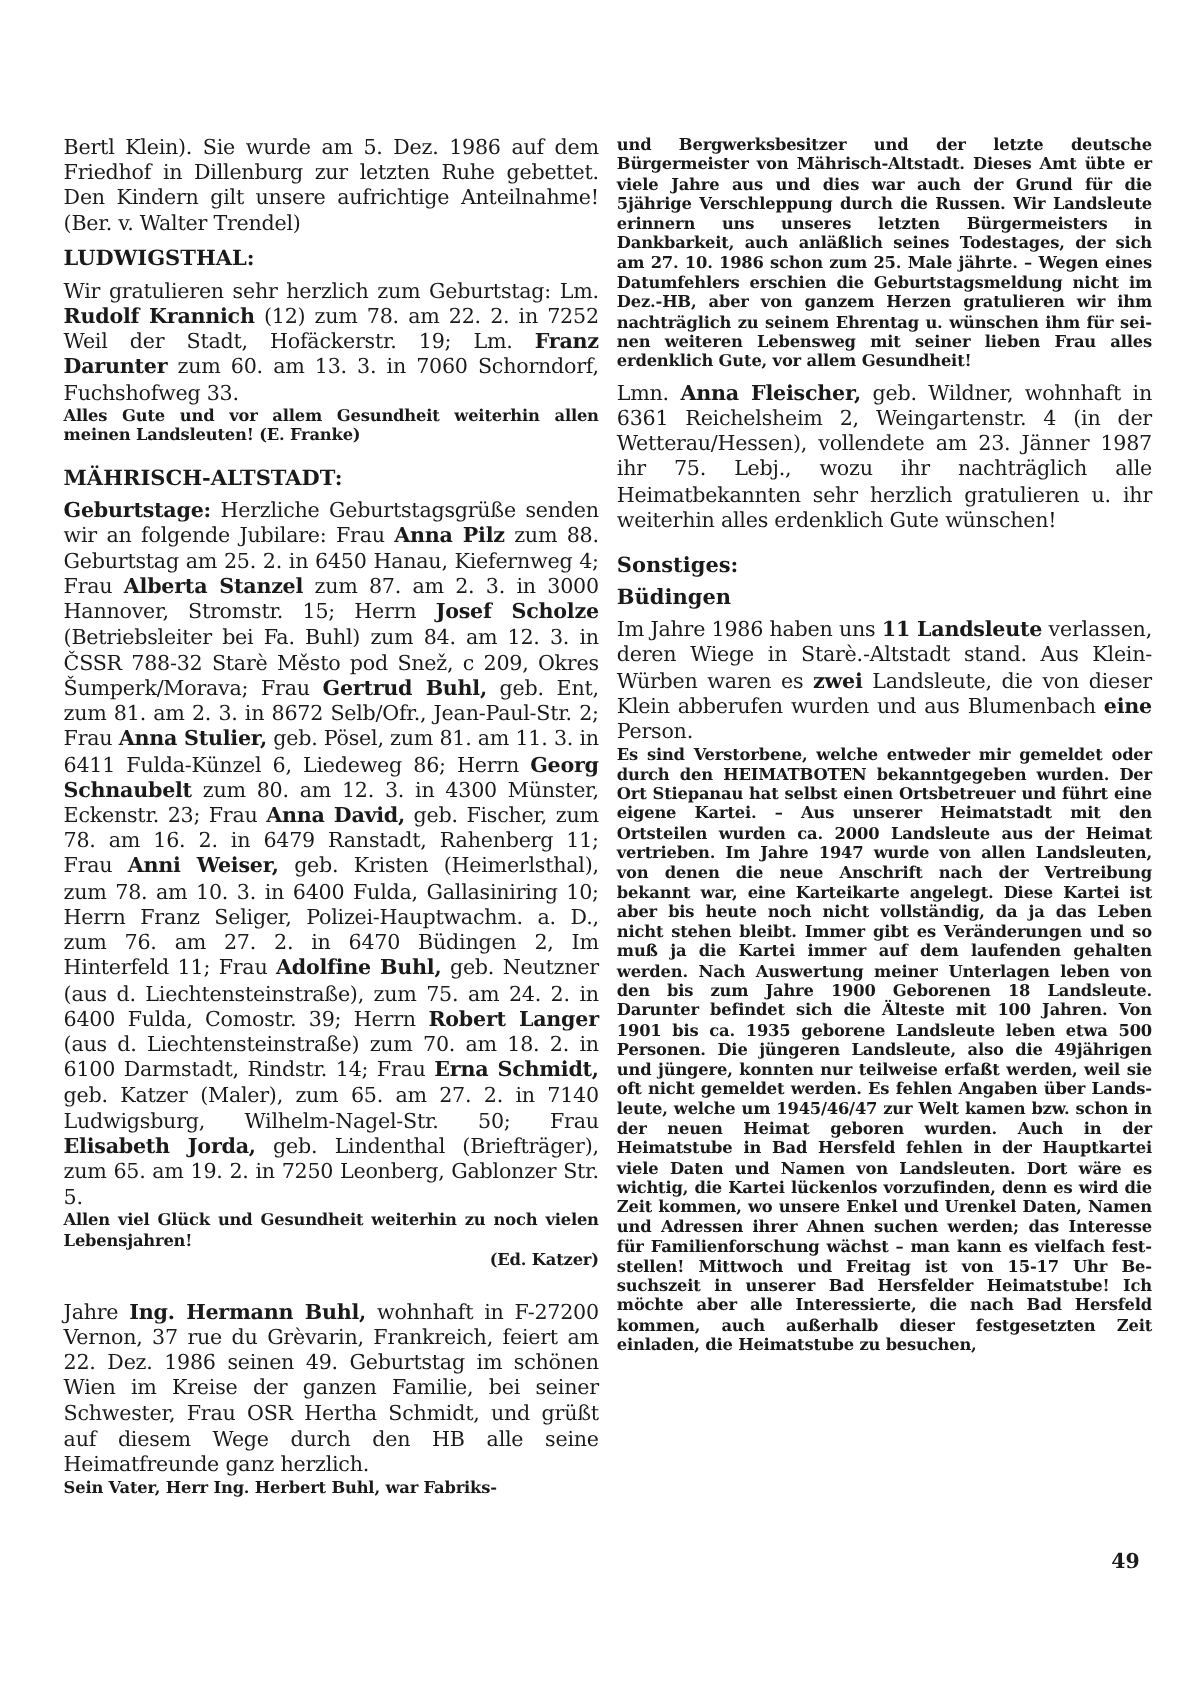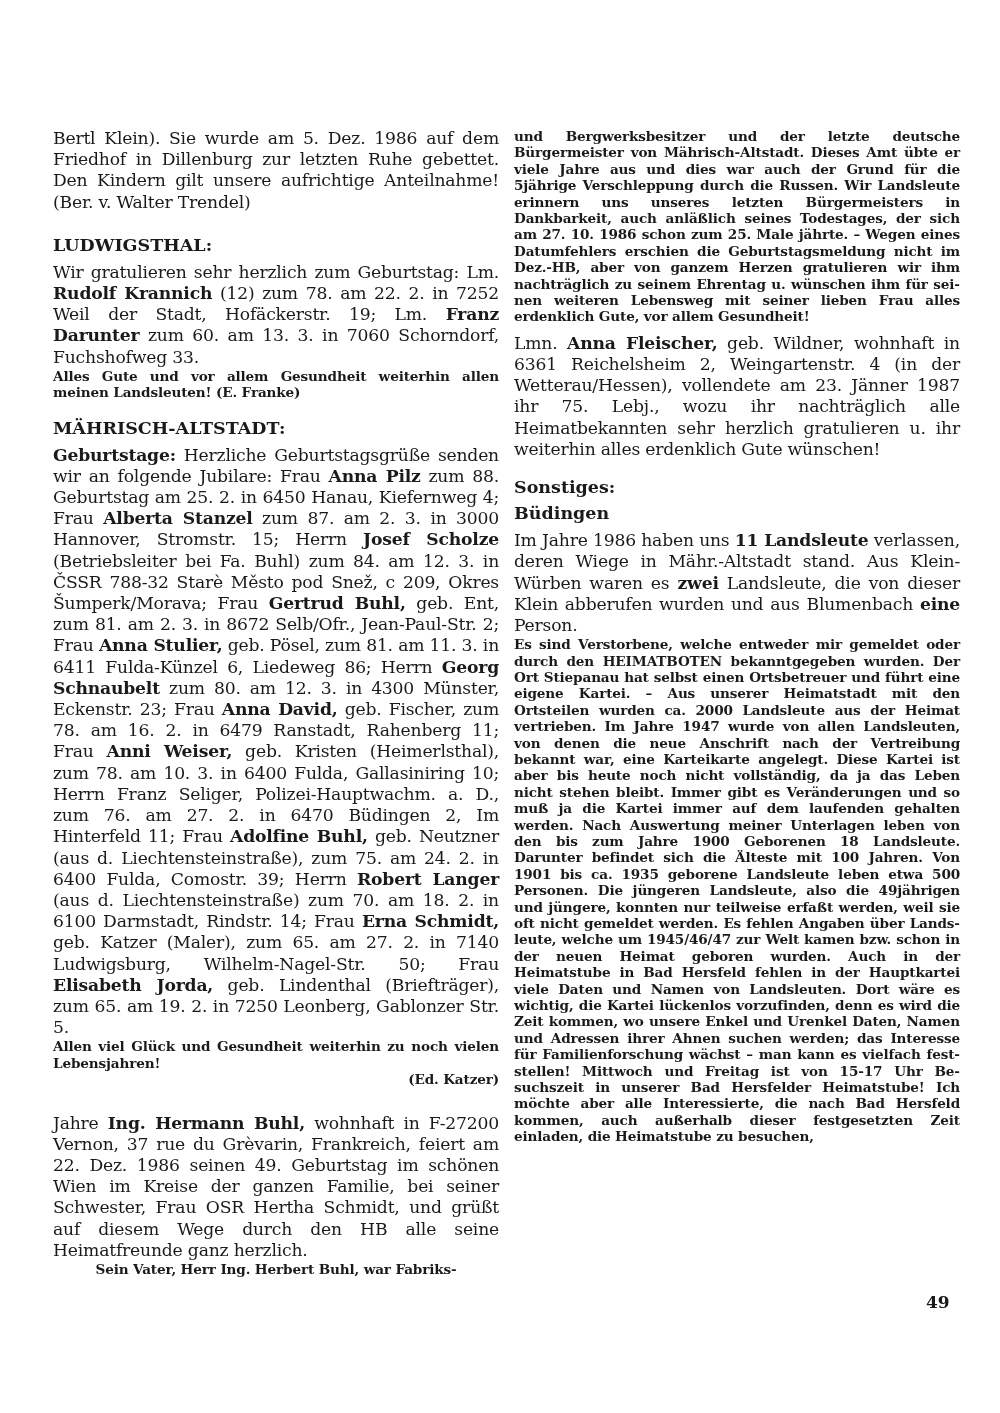--- a/index.html
+++ b/index.html
@@ -1,25 +1,25 @@
 <!DOCTYPE html>
 <html><head>
 <meta charset="utf-8">
 <style>
   html, body { margin:0; padding:0; background:#ffffff; }
   body { width:1000px; height:1413px; position:relative; overflow:hidden;
          font-family:"DejaVu Serif", "Liberation Serif", serif; color:#1a1a1a; }
-  .col { position:absolute; top:128px; width:446px; }
+  .col { position:absolute; top:113px; width:446px; }
   .col.left { left:53px; }
   .col.right { left:514px; }
   p { margin:0; text-align:justify; hyphens:manual; }
   .big { font-size:17.2px; line-height:21.2px; letter-spacing:-0.2px; }
   .small { font-size:13.6px; line-height:16.4px; letter-spacing:-0.15px;font-weight:bold; }
   h2 { margin:0; font-size:17.5px; line-height:22px; font-weight:bold; letter-spacing:0; }
-  .h-ludwig { margin-top:21px; margin-bottom:6px; }
+  .h-ludwig { margin-top:7px; margin-bottom:6px; }
   .h-maehr { margin-top:16px; margin-bottom:6px; }
   .sp-herr { margin-top:25px; }
   .gap8 { margin-top:8px; }
   .h-sonst { margin-top:16px; margin-bottom:4px; }
   .h-rueck { margin-bottom:6px; }
   .sig { display:flex; justify-content:space-between; }
   b { font-weight:bold; }
   .page-num { position:absolute; left:926px; top:1292px; font-size:17px; font-weight:bold; }
 </style>
 </head>
@@ -34,27 +34,27 @@
 
   <h2 class="h-maehr">MÄHRISCH-ALTSTADT:</h2>
   <p class="big"><b>Geburtstage:</b><span> Herzliche Geburtstagsgrüße senden wir an folgende Jubilare: Frau </span><b>Anna Pilz</b><span> zum 88. Geburtstag am 25. 2. in 6450 Ha­nau, Kiefernweg 4; Frau </span><b>Alberta Stanzel</b><span> zum 87. am 2. 3. in 3000 Hannover, Stromstr. 15; Herrn </span><b>Josef Scholze</b><span> (Betriebsleiter bei Fa. Buhl) zum 84. am 12. 3. in ČSSR 788-32 Starè Město pod Snež, c 209, Okres Šum­perk/Morava; Frau </span><b>Gertrud Buhl,</b><span> geb. Ent, zum 81. am 2. 3. in 8672 Selb/Ofr., Jean-Paul-Str. 2; Frau </span><b>Anna Stulier,</b><span> geb. Pösel, zum 81. am 11. 3. in 6411 Fulda-Künzel 6, Liedeweg 86; Herrn </span><b>Georg Schnaubelt</b><span> zum 80. am 12. 3. in 4300 Münster, Eckenstr. 23; Frau </span><b>Anna Da­vid,</b><span> geb. Fischer, zum 78. am 16. 2. in 6479 Ranstadt, Rahenberg 11; Frau </span><b>Anni Weiser,</b><span> geb. Kristen (Heimerlsthal), zum 78. am 10. 3. in 6400 Fulda, Gallasiniring 10; Herrn Franz Seliger, Polizei-Hauptwachm. a. D., zum 76. am 27. 2. in 6470 Büdingen 2, Im Hinterfeld 11; Frau </span><b>Adolfine Buhl,</b><span> geb. Neutzner (aus d. Liechtensteinstraße), zum 75. am 24. 2. in 6400 Fulda, Comostr. 39; Herrn </span><b>Robert Lan­ger</b><span> (aus d. Liechtensteinstraße) zum 70. am 18. 2. in 6100 Darmstadt, Rindstr. 14; Frau </span><b>Erna Schmidt,</b><span> geb. Katzer (Maler), zum 65. am 27. 2. in 7140 Ludwigsburg, Wilhelm-Nagel-Str. 50; Frau </span><b>Elisabeth Jorda,</b><span> geb. Lindenthal (Briefträger), zum 65. am 19. 2. in 7250 Leonberg, Gablonzer Str. 5.</span></p>
   <p class="small"><span>Allen viel Glück und Gesundheit weiterhin zu noch vielen Lebensjahren!</span></p>
   <p class="small sig">
       <span></span>
       <span>(Ed. Katzer)</span>
     </p>
 
   <p class="big sp-herr"><span>Jahre </span><b>Ing. Hermann Buhl,</b><span> wohnhaft in F-27200 Vernon, 37 rue du Grèvarin, Frank­reich, feiert am 22. Dez. 1986 seinen 49. Ge­burtstag im schönen Wien im Kreise der gan­zen Familie, bei seiner Schwester, Frau OSR Hertha Schmidt, und grüßt auf diesem Wege durch den HB alle seine Heimatfreunde ganz herzlich.</span></p>
-  <p class="small" style="text-align:center;">Sein Vater, Herr Ing. Herbert Buhl, war Fabriks-</p>
+  <p class="small" style="text-align:left;">Sein Vater, Herr Ing. Herbert Buhl, war Fabriks-</p>
 </div>
 
 <div class="col right">
   <p class="small">und Bergwerksbesitzer und der letzte deutsche Bürgermeister von Mährisch-Altstadt. Dieses Amt übte er viele Jahre aus und dies war auch der Grund für die 5jährige Verschleppung durch die Russen. Wir Landsleute erinnern uns unseres letzten Bür­germeisters in Dankbarkeit, auch anläßlich seines Todestages, der sich am 27. 10. 1986 schon zum 25. Male jährte. – Wegen eines Datumfehlers erschien die Geburtstagsmeldung nicht im Dez.-HB, aber von ganzem Herzen gratulieren wir ihm nachträg­lich zu seinem Ehrentag u. wünschen ihm für sei­nen weiteren Lebensweg mit seiner lieben Frau al­les erdenklich Gute, vor allem Gesundheit!</p>
 
   <p class="big gap8"><span>Lmn. </span><b>Anna Fleischer,</b><span> geb. Wildner, wohn­haft in 6361 Reichelsheim 2, Weingartenstr. 4 (in der Wetterau/Hessen), vollendete am 23. Jänner 1987 ihr 75. Lebj., wozu ihr nachträg­lich alle Heimatbekannten sehr herzlich gra­tulieren u. ihr weiterhin alles erdenklich Gute wünschen!</span></p>
 
   <h2 class="h-sonst">Sonstiges:</h2>
   <h2 class="h-rueck">Büdingen</h2>
-  <p class="big"><span>Im Jahre 1986 haben uns </span><b>11 Landsleute</b><span> ver­lassen, deren Wiege in Mähr.-Altstadt stand. Aus Klein-Würben waren es </span><b>zwei</b><span> Lands­leute, die von dieser Klein abberufen wurden und aus Blumenbach </span><b>eine</b><span> Person.</span></p>
+  <p class="big"><span>Im Jahre 1986 haben uns </span><b>11 Landsleute</b><span> ver­lassen, deren Wiege in Starè.-Altstadt stand. Aus Klein-Würben waren es </span><b>zwei</b><span> Lands­leute, die von dieser Klein abberufen wurden und aus Blumenbach </span><b>eine</b><span> Person.</span></p>
   <p class="small">Es sind Verstorbene, welche entweder mir gemel­det oder durch den HEIMATBOTEN bekanntgege­ben wurden. Der Ort Stiepanau hat selbst einen Ortsbetreuer und führt eine eigene Kartei. – Aus unserer Heimatstadt mit den Ortsteilen wurden ca. 2000 Landsleute aus der Heimat vertrieben. Im Jahre 1947 wurde von allen Landsleuten, von denen die neue Anschrift nach der Vertreibung bekannt war, eine Karteikarte angelegt. Diese Kartei ist aber bis heute noch nicht vollständig, da ja das Leben nicht stehen bleibt. Immer gibt es Veränderungen und so muß ja die Kartei immer auf dem laufenden gehalten werden. Nach Auswertung meiner Unter­lagen leben von den bis zum Jahre 1900 Geborenen 18 Landsleute. Darunter befindet sich die Älteste mit 100 Jahren. Von 1901 bis ca. 1935 geborene Landsleute leben etwa 500 Personen. Die jüngeren Landsleute, also die 49jährigen und jüngere, konn­ten nur teilweise erfaßt werden, weil sie oft nicht ge­meldet werden. Es fehlen Angaben über Lands­leute, welche um 1945/46/47 zur Welt kamen bzw. schon in der neuen Heimat geboren wurden. Auch in der Heimatstube in Bad Hersfeld fehlen in der Hauptkartei viele Daten und Namen von Landsleu­ten. Dort wäre es wichtig, die Kartei lückenlos vor­zufinden, denn es wird die Zeit kommen, wo unsere Enkel und Urenkel Daten, Namen und Adressen ih­rer Ahnen suchen werden; das Interesse für Fami­lienforschung wächst – man kann es vielfach fest­stellen! Mittwoch und Freitag ist von 15-17 Uhr Be­suchszeit in unserer Bad Hersfelder Heimatstube! Ich möchte aber alle Interessierte, die nach Bad Hersfeld kommen, auch außerhalb dieser festge­setzten Zeit einladen, die Heimatstube zu besuchen,</p>
 </div>
 
 <div class="page-num">49</div>
 
 </body></html>

